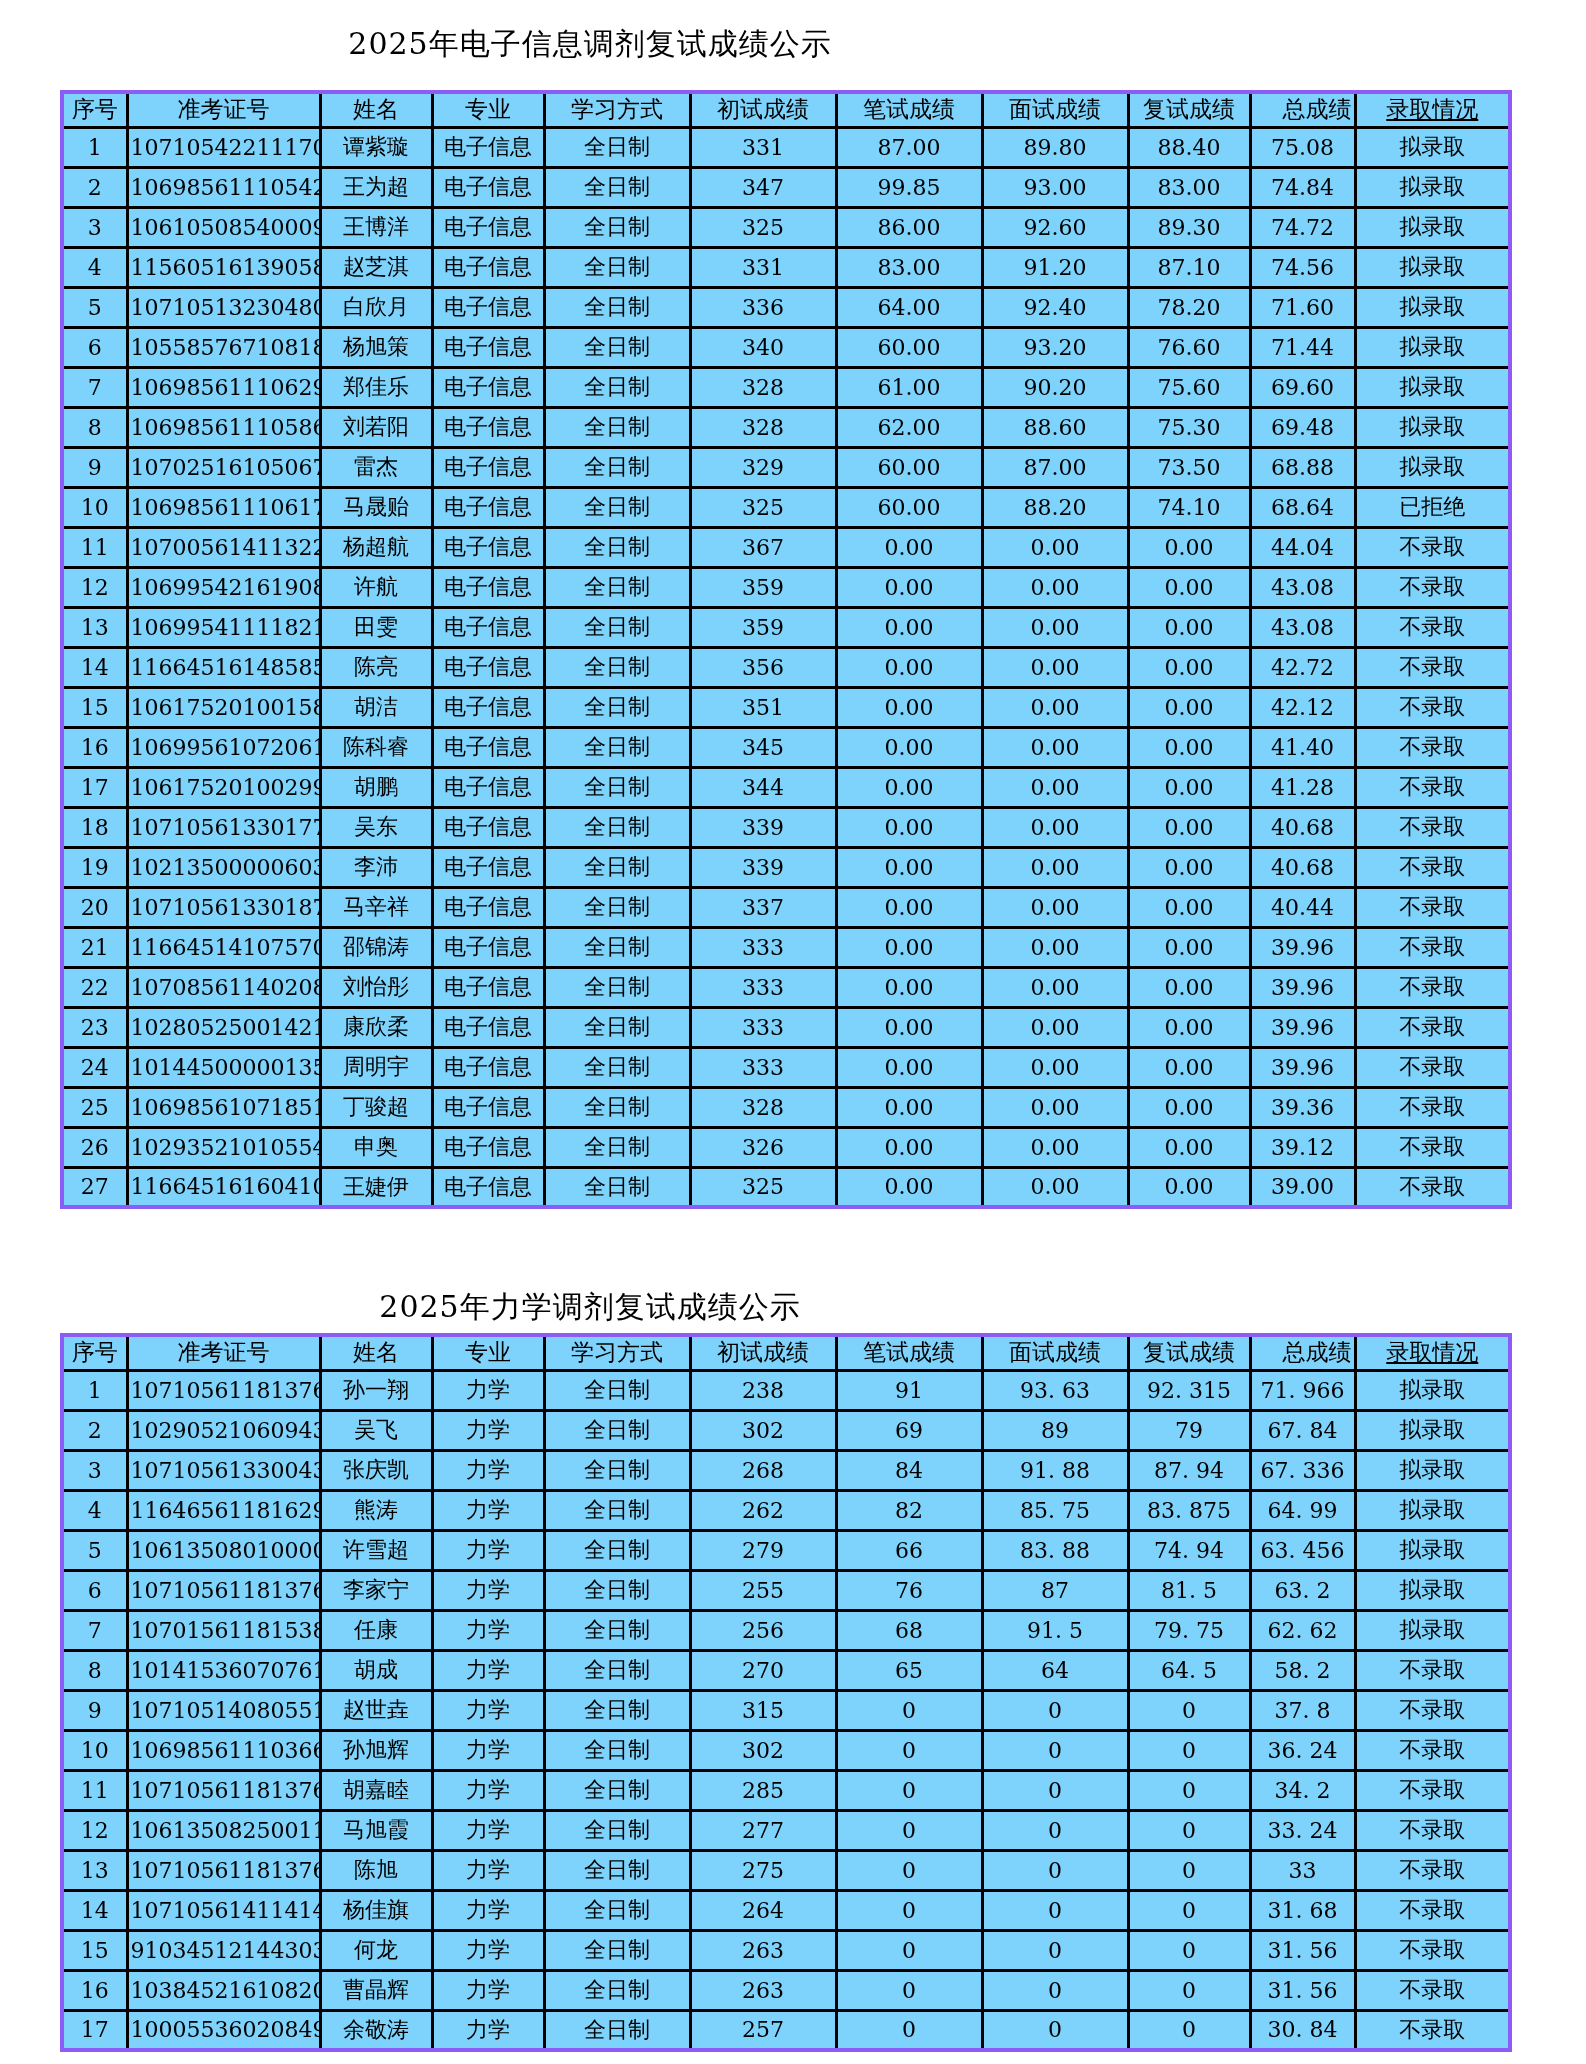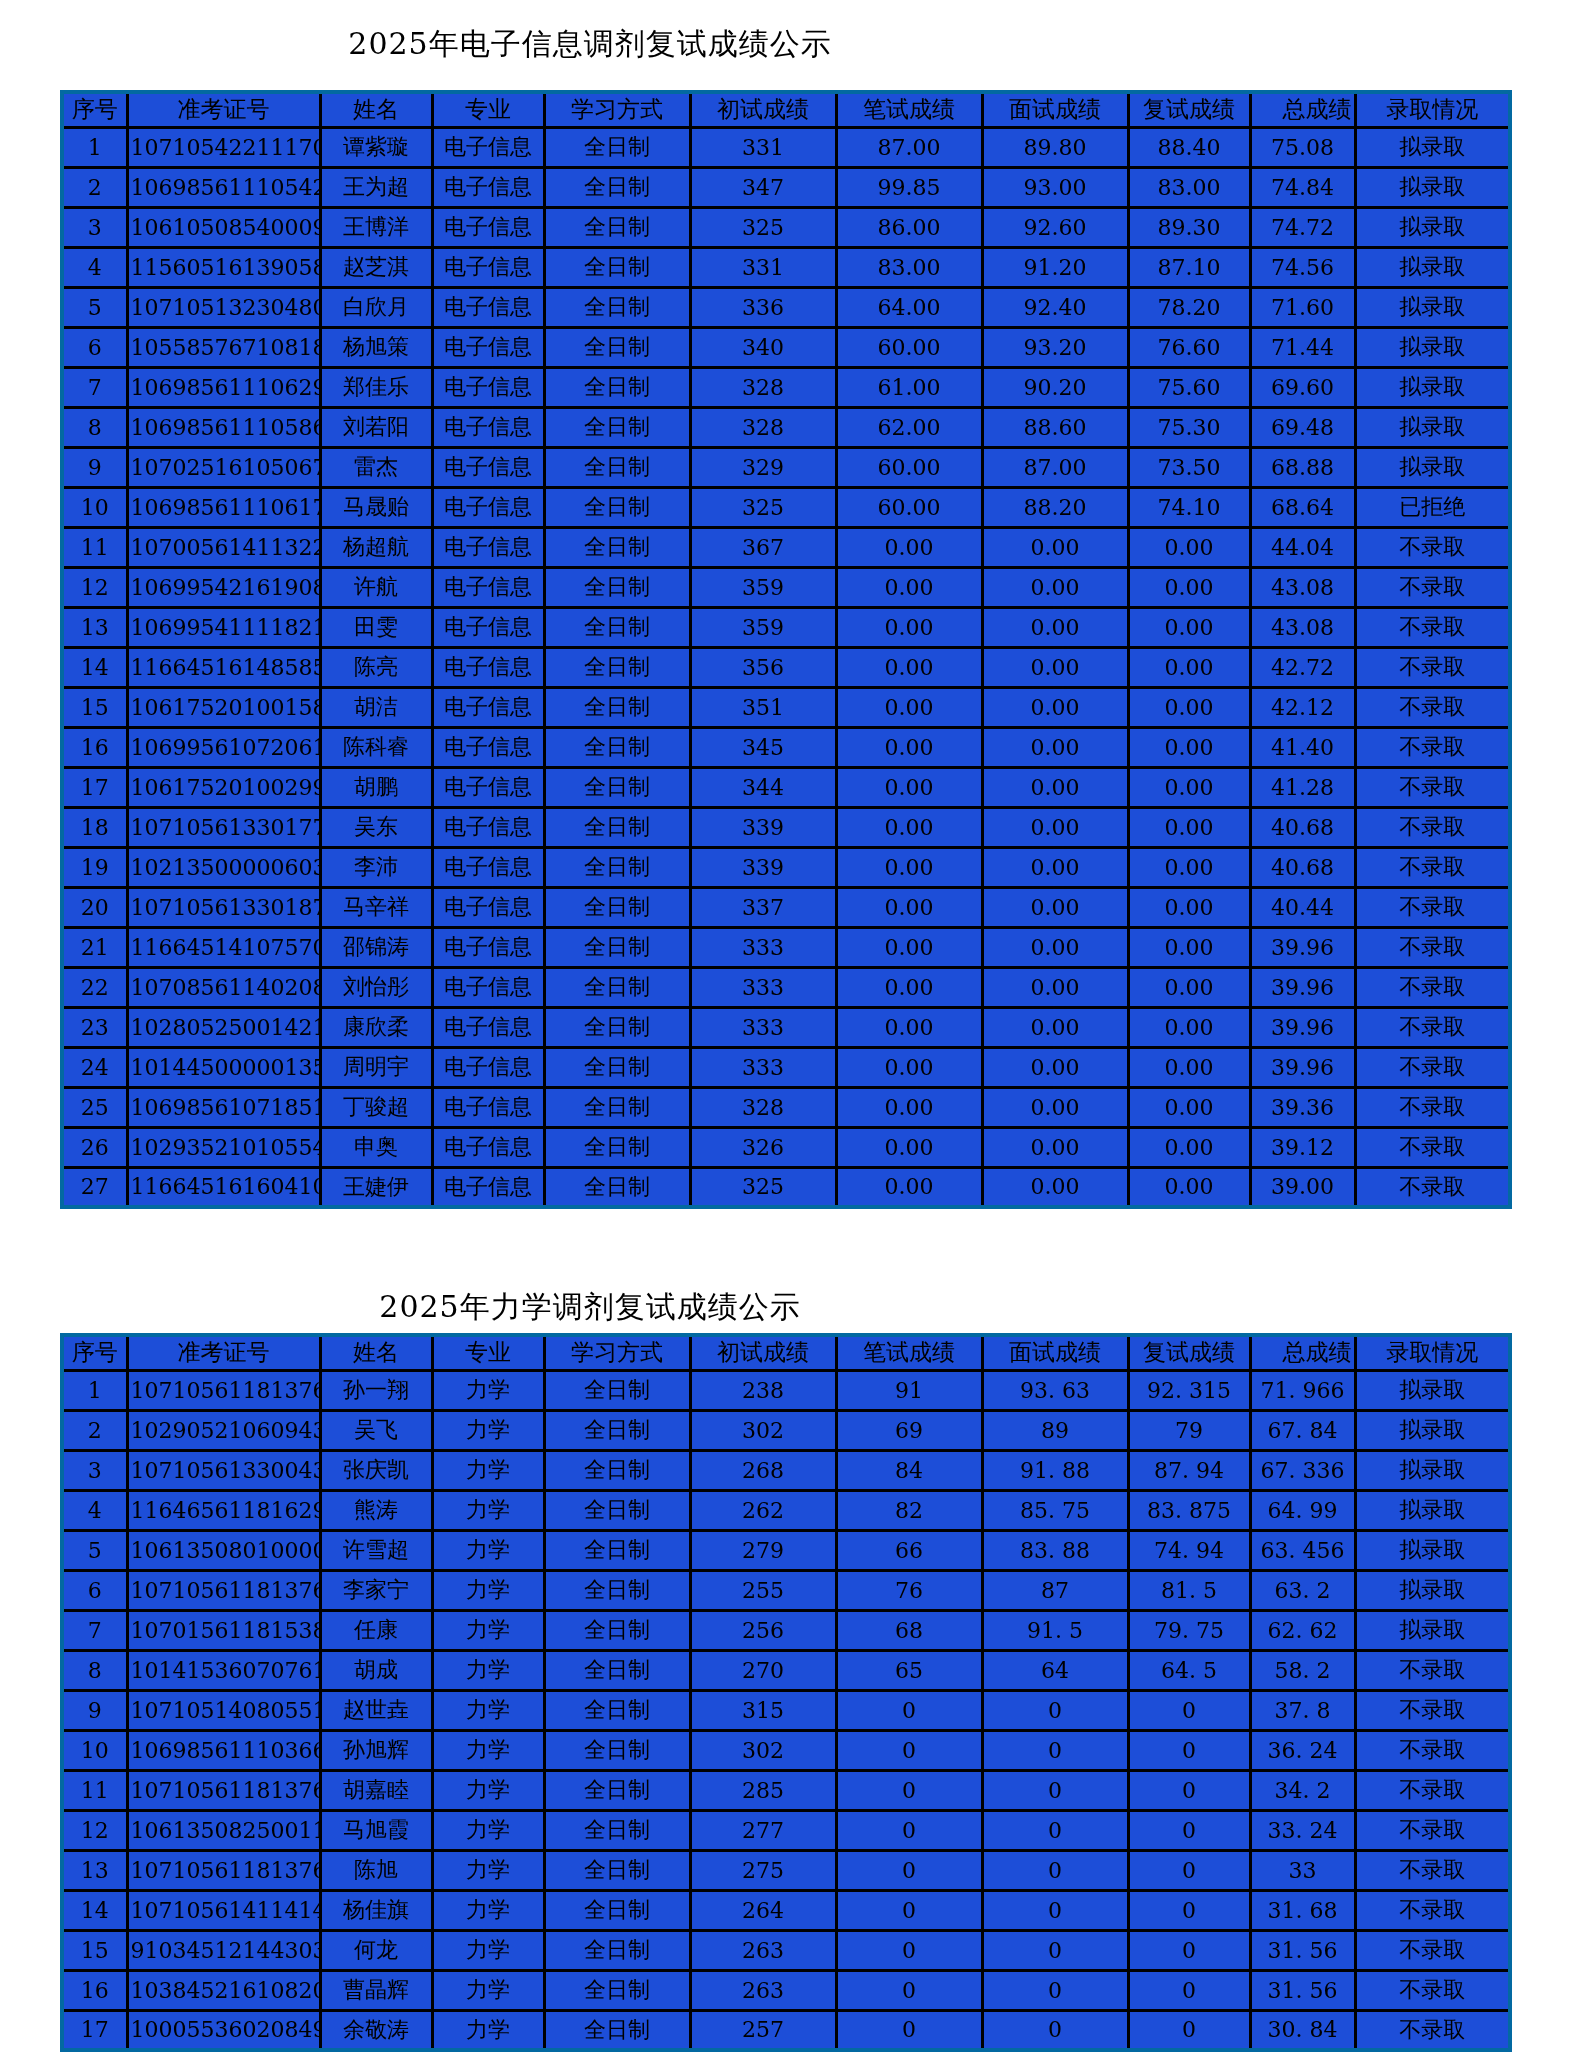--- a/index.html
+++ b/index.html
@@ -25,23 +25,23 @@
     font-weight: 400;
     line-height: 36px;
     letter-spacing: 1px;
     margin: 0;
   }
   .title-gap { margin-top: 80px; }
   table.score-table {
     border-collapse: collapse;
     table-layout: fixed;
     width: 1448px;
-    border: 4px solid #0369a1;
+    border: 4px solid #8b5cf6;
     margin-top: 28px;
-    background: #1d4ed8;
+    background: #7dd3fc;
   }
   table.score-table.second { margin-top: 8px; }
   .score-table th, .score-table td {
     border: 3px solid #000;
     text-align: center;
     vertical-align: middle;
     padding: 0 2px;
     font-size: 22px;
     white-space: nowrap;
     overflow: hidden;
@@ -56,21 +56,21 @@
   .score-table th:nth-child(1)  { width: 65px;  }
   .score-table th:nth-child(2)  { width: 193px; }
   .score-table th:nth-child(3)  { width: 112px; }
   .score-table th:nth-child(4)  { width: 112px; }
   .score-table th:nth-child(5)  { width: 146px; }
   .score-table th:nth-child(6)  { width: 146px; }
   .score-table th:nth-child(7)  { width: 146px; }
   .score-table th:nth-child(8)  { width: 146px; }
   .score-table th:nth-child(9)  { width: 122px; }
   .score-table th:nth-child(10) { width: 105px; text-align: right; }
-  .score-table th:nth-child(11) { width: 155px; }
+  .score-table th:nth-child(11) { width: 155px; text-decoration: underline; }
 </style>
 </head>
 <body>
 
 <div class="sheet">
 
   <section>
     <h1 class="table-title">2025年电子信息调剂复试成绩公示</h1>
     <table class="score-table">
       <thead>

